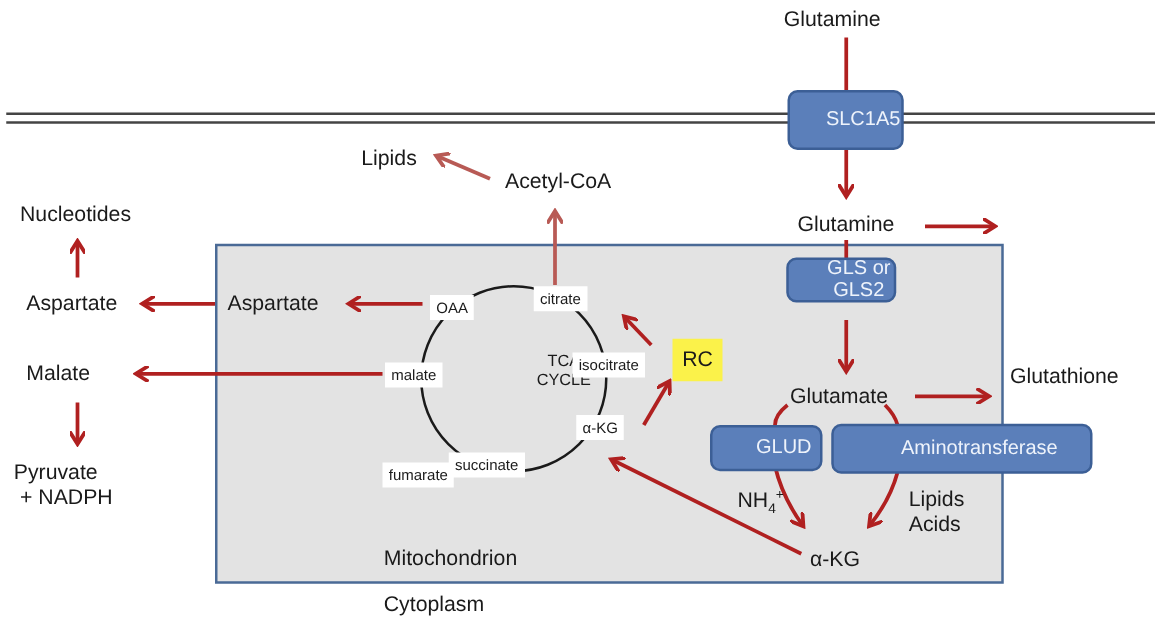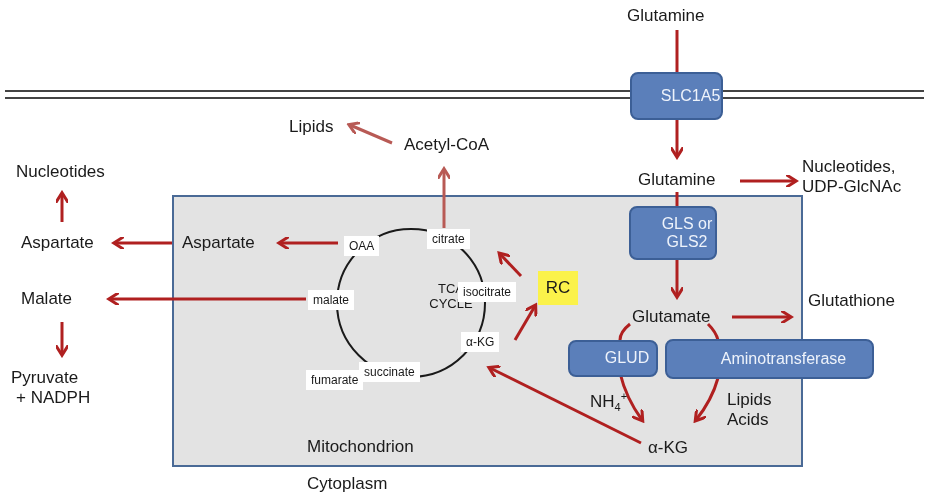--- a/index.html
+++ b/index.html
@@ -110,37 +110,33 @@
     <line x1="62" y1="222" x2="62" y2="194" stroke="#b02020" stroke-width="3" marker-end="url(#ah)"></line>
 
     <line x1="306" y1="299" x2="110" y2="299" stroke="#b02020" stroke-width="3" marker-end="url(#ah)"></line>
 
     <line x1="62" y1="322" x2="62" y2="354" stroke="#b02020" stroke-width="3" marker-end="url(#ah)"></line>
   </svg>
 
   <div class="enz" style="left:630px;top:72px;width:93px;height:48px;">
     <span>SLC1A5</span>
   </div>
-  <div class="enz" style="left:629px;top:206px;width:88px;height:54px;flex-direction:column;">
+  <div class="enz" style="left:629px;top:206px;width:88px;height:36px;flex-direction:column;">
     <span>GLS or</span>
     <span>GLS2</span>
   </div>
   <div class="enz" style="left:568px;top:340px;width:90px;height:37px;">
     <span>GLUD</span>
   </div>
   <div class="enz" style="left:665px;top:339px;width:209px;height:40px;">
     <span>Aminotransferase</span>
   </div>
 
   <div class="lbl" style="left:627px;top:6px;">Glutamine</div>
   <div class="lbl" style="left:638px;top:170px;">Glutamine</div>
-  <div class="lbl" style="left:802px;top:157px;">
-    <div>Nucleotides,</div>
-    <div>UDP-GlcNAc</div>
-  </div>
   <div class="lbl" style="left:289px;top:117px;">Lipids</div>
   <div class="lbl" style="left:404px;top:135px;">Acetyl-CoA</div>
   <div class="lbl" style="left:16px;top:162px;">Nucleotides</div>
   <div class="lbl" style="left:21px;top:233px;">Aspartate</div>
   <div class="lbl" style="left:21px;top:289px;">Malate</div>
   <div class="lbl" style="left:11px;top:368px;">
     <div>Pyruvate</div>
     <div style="padding-left:5px;">+ NADPH</div>
   </div>
   <div class="lbl" style="left:808px;top:291px;">Glutathione</div>

